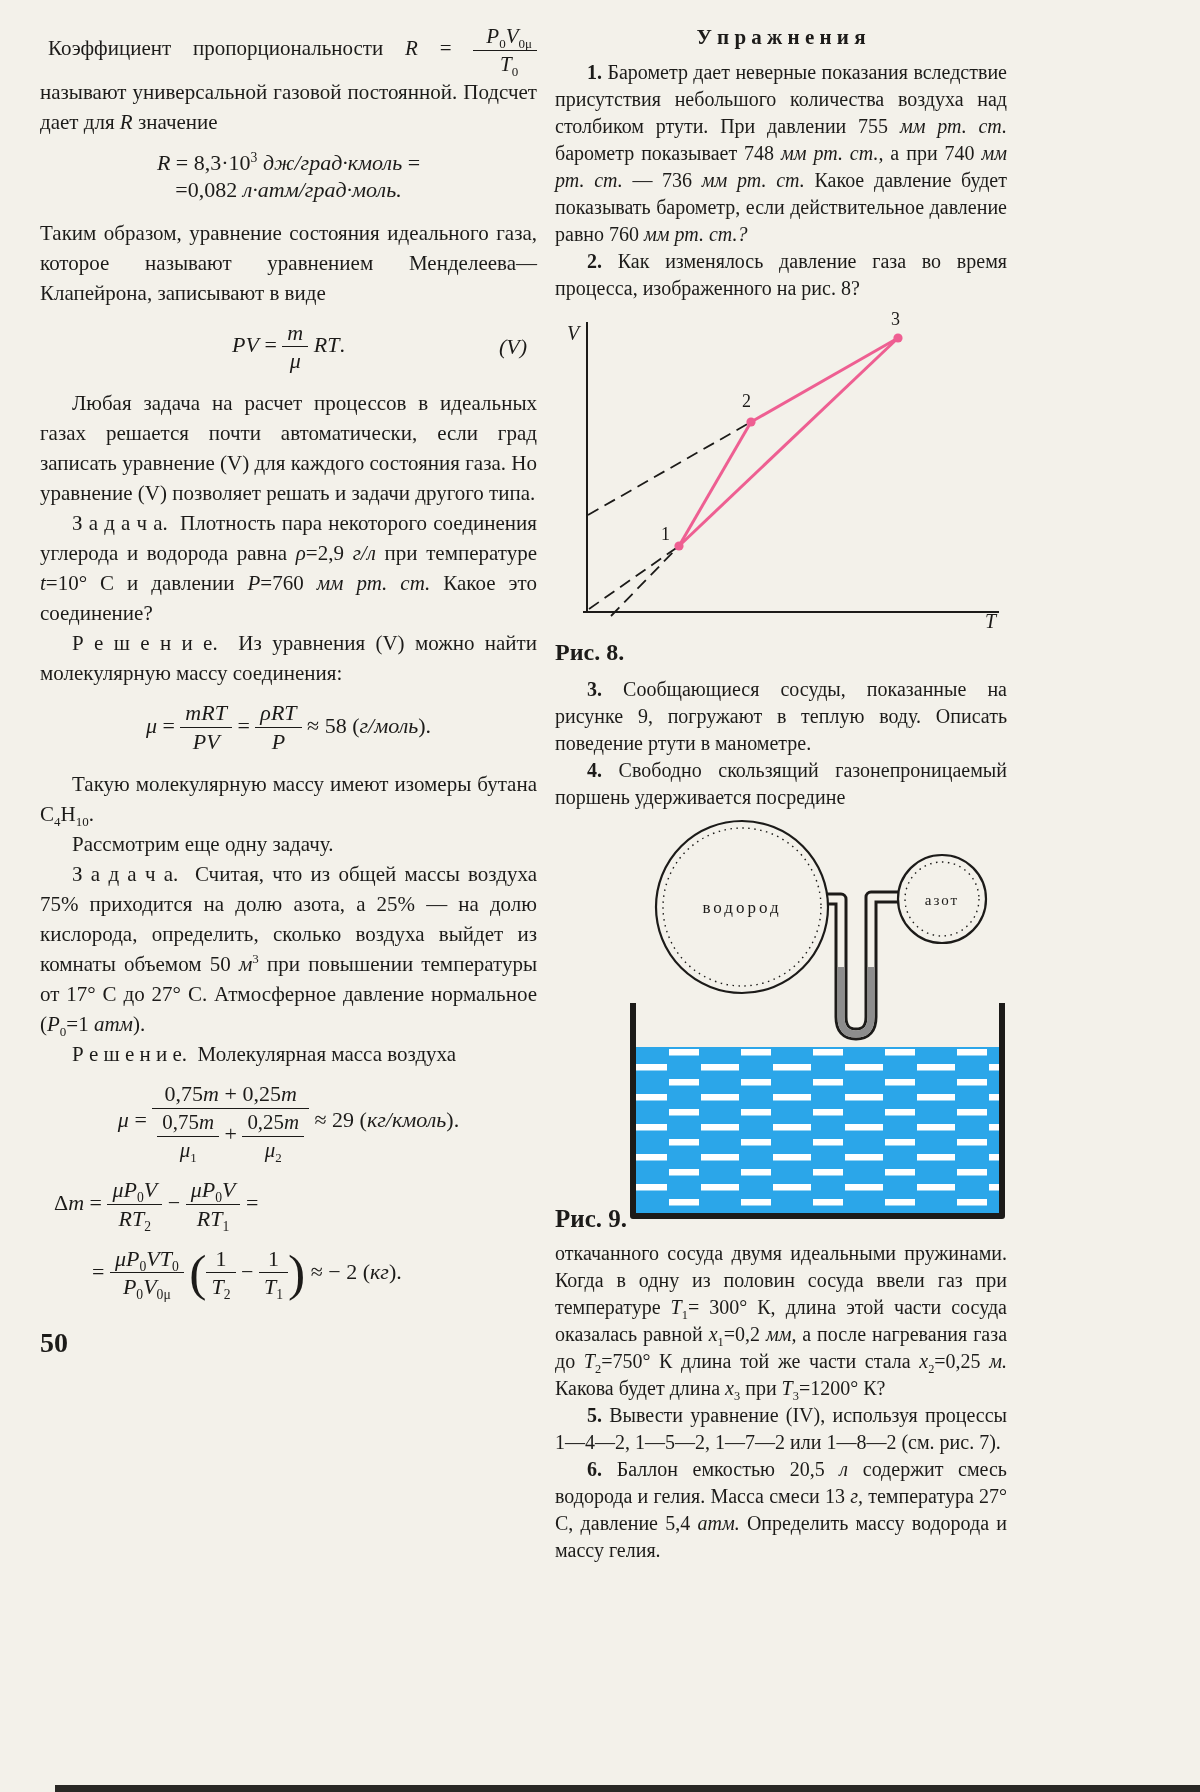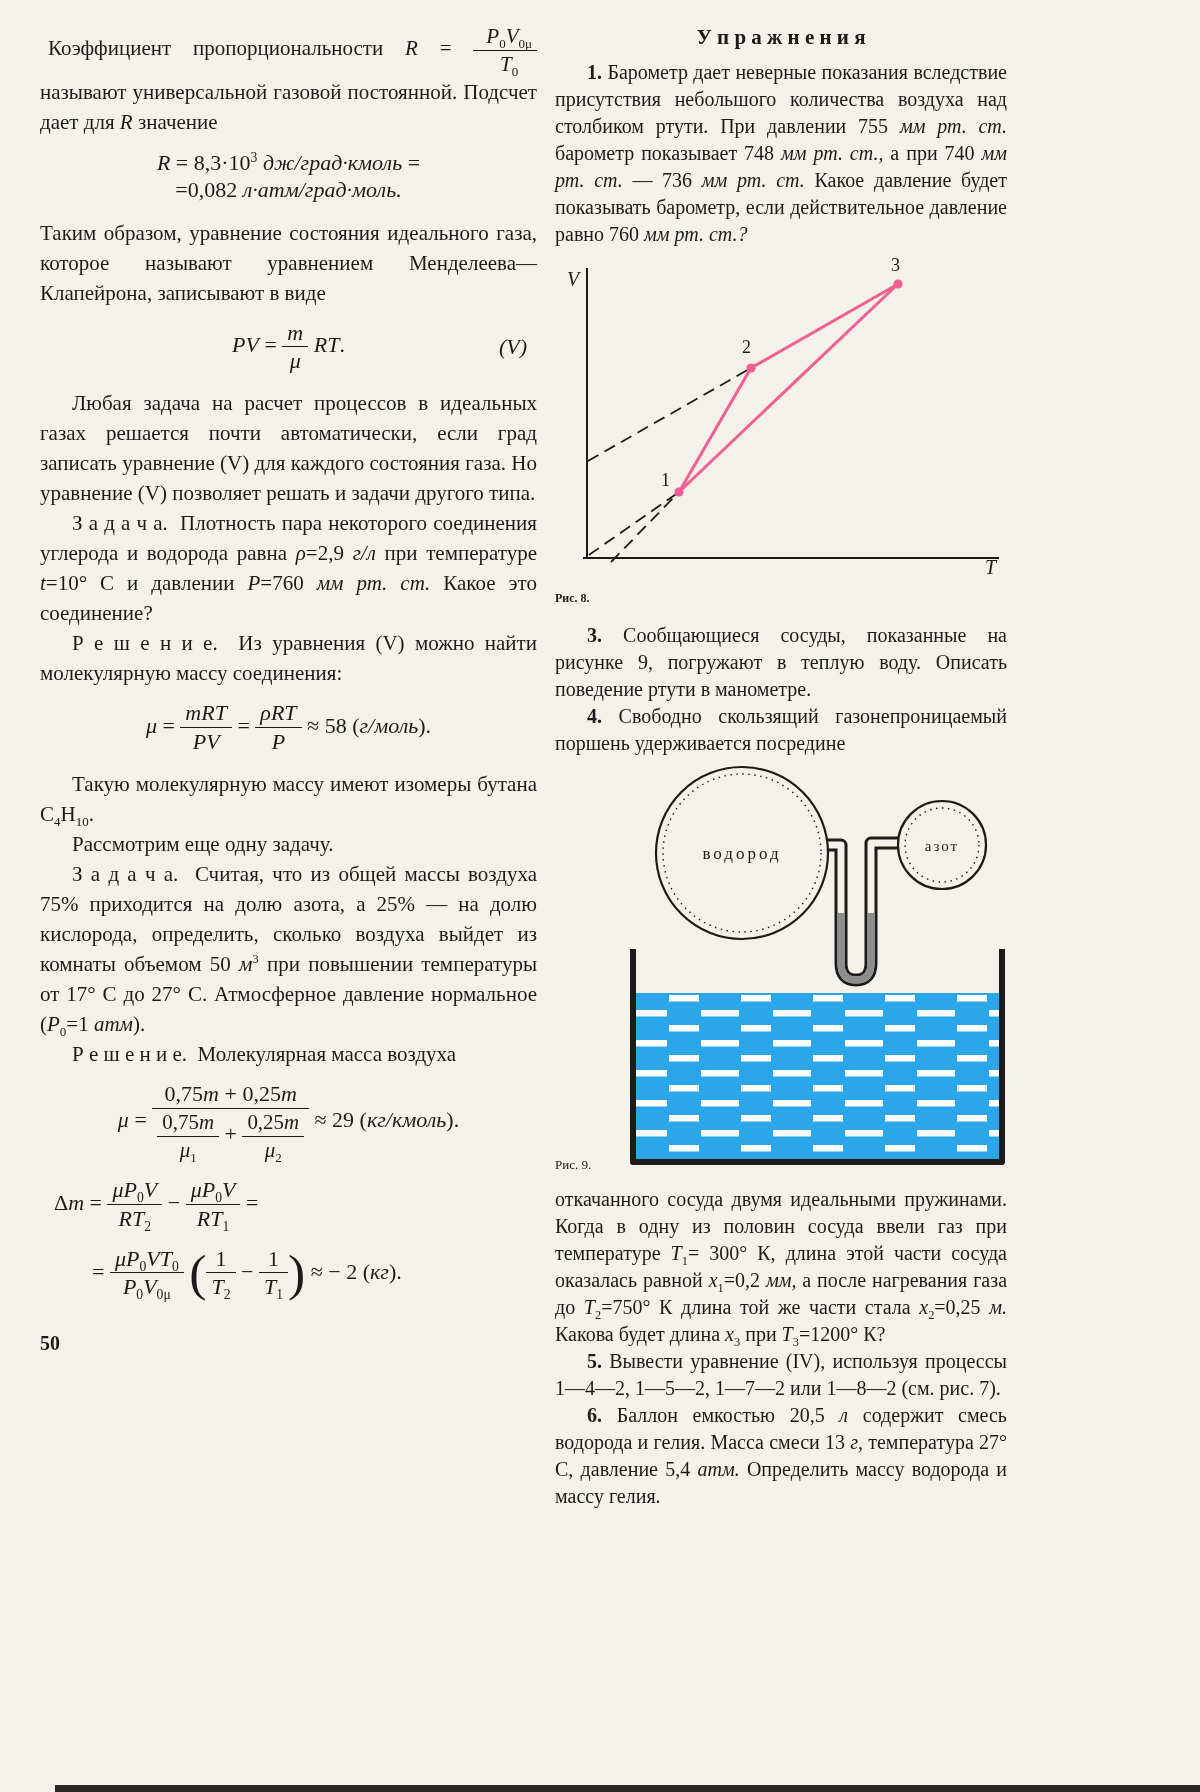--- a/index.html
+++ b/index.html
@@ -28,44 +28,44 @@
   .frac { display:inline-block; vertical-align:middle; text-align:center; line-height:1.18; }
   .frac > .num { display:block; border-bottom:1.7px solid var(--ink,#1c1b19); padding:0 5px 1px; }
   .frac > .den { display:block; padding:1px 5px 0; }
   .frac .frac { font-size:0.95em; }
   .eqnum { position:absolute; right:10px; top:50%; transform:translateY(-50%); font-style:italic; }
   .bigparen { font-size:235%; vertical-align:middle; line-height:0; font-weight:normal; }
 
   h2.exercises { text-align:center; font-weight:bold; font-size:21px; line-height:27px; margin-bottom:8px; }
 
   figure { margin:8px 0 2px; }
-  .figcap { font-weight:bold; font-size:12px; margin:0 0 10px; }
+  .figcap { font-weight:bold; font-size:24px; margin:0 0 10px; }
   .fig9wrap { position:relative; }
-  .fig9cap { position:absolute; left:0; bottom:6px; font-weight:normal; font-size:13px; }
+  .fig9cap { position:absolute; left:0; bottom:6px; font-weight:bold; font-size:25px; }
 
   
   .fig8 .axis line { stroke:var(--ink,#1c1b19); stroke-width:2; }
   .fig8 .dash line { stroke:var(--ink,#1c1b19); stroke-width:1.8; stroke-dasharray:12 7; fill:none; }
   .fig8 .pink line { stroke:var(--pink,#ee5f92); stroke-width:3; }
   .fig8 .pink circle { fill:var(--pink,#ee5f92); }
   .fig8 text { font-family:"Liberation Serif", serif; fill:var(--ink,#1c1b19); }
   .fig8 .axis-label { font-size:20px; font-style:italic; }
   .fig8 .pt-label { font-size:18px; }
 
   
   .fig9 .tube-outer { fill:none; stroke:var(--ink,#1c1b19); stroke-width:13; stroke-linejoin:round; }
   .fig9 .tube-inner { fill:none; stroke:var(--paper,#f3f1ea); stroke-width:7; stroke-linejoin:round; }
   .fig9 .mercury    { fill:none; stroke:#8d8d8d; stroke-width:7; stroke-linejoin:round; }
   .fig9 .vessel  { fill:var(--paper,#f3f1ea); stroke:var(--ink,#1c1b19); stroke-width:2.2; }
   .fig9 .stipple { fill:none; stroke:var(--ink,#1c1b19); stroke-width:1.4; stroke-dasharray:1.5 4.5; }
   .fig9 .beaker  { fill:none; stroke:var(--ink,#1c1b19); stroke-width:6; stroke-linejoin:round; }
   .fig9 .vlabel  { font-family:"Liberation Serif", serif; fill:var(--ink,#1c1b19); font-size:17px; letter-spacing:3px; text-anchor:middle; }
   .fig9 .vlabel.small { font-size:15px; letter-spacing:2px; }
 
-  .pagenum { font-weight:bold; font-size:20px; margin-top:28px; }
+  .pagenum { font-weight:bold; font-size:28px; margin-top:28px; }
   .scan-edge { position:absolute; left:55px; right:0; bottom:0; height:7px; background:#292825; }
 </style>
 </head>
 <body>
 
 <div class="page">
 
   <div class="col-left">
     <p class="first"><span>Коэффициент пропорциональности </span><span class="it">R</span><span> = </span><span class="frac"><span class="num"><span class="it">P</span><sub>0</sub><span class="it">V</span><sub>0μ</sub></span><span class="den"><span class="it">T</span><sub>0</sub></span></span><span> называют универсальной газовой постоянной. Подсчет дает для </span><span class="it">R</span><span> значение</span></p>
 
@@ -95,20 +95,21 @@
     <div class="formula lft"><span>Δ</span><span class="it">m</span><span> = </span><span class="frac"><span class="num"><span class="it">μP</span><sub>0</sub><span class="it">V</span></span><span class="den"><span class="it">RT</span><sub>2</sub></span></span><span> − </span><span class="frac"><span class="num"><span class="it">μP</span><sub>0</sub><span class="it">V</span></span><span class="den"><span class="it">RT</span><sub>1</sub></span></span><span> =</span></div>
     <div class="formula lft2"><span>= </span><span class="frac"><span class="num"><span class="it">μP</span><sub>0</sub><span class="it">VT</span><sub>0</sub></span><span class="den"><span class="it">P</span><sub>0</sub><span class="it">V</span><sub>0μ</sub></span></span><span> </span><span class="bigparen">(</span><span class="frac"><span class="num"><span>1</span></span><span class="den"><span class="it">T</span><sub>2</sub></span></span><span> − </span><span class="frac"><span class="num"><span>1</span></span><span class="den"><span class="it">T</span><sub>1</sub></span></span><span class="bigparen">)</span><span> ≈ − 2 (</span><span class="it">кг</span><span>).</span></div>
 
     <div class="pagenum">50</div>
   </div>
 
   <div class="col-right">
     <h2 class="exercises">У п р а ж н е н и я</h2>
 
     <p class="ind"><span class="bd">1.</span><span> Барометр дает неверные показания вследствие присутствия небольшого количества воздуха над столбиком ртути. При давлении 755 </span><span class="it">мм рт. ст.</span><span> барометр показывает 748 </span><span class="it">мм рт. ст.,</span><span> а при 740 </span><span class="it">мм рт. ст.</span><span> — 736 </span><span class="it">мм рт. ст.</span><span> Какое давление будет показывать барометр, если действительное давление равно 760 </span><span class="it">мм рт. ст.?</span></p>
+    <p class="ind"><span class="bd">2.</span><span> Как изменялось давление газа во время процесса, изображенного на рис. 8?</span></p>
 
     <figure class="fig8">
       <svg viewBox="0 0 452 320" width="452" height="320">
         <g class="axis">
           <line x1="32" y1="302" x2="32" y2="12"></line>
           <line x1="28" y1="302" x2="444" y2="302"></line>
         </g>
         <g class="dash">
           <line x1="33" y1="205" x2="196" y2="112"></line>
           <line x1="34" y1="299" x2="124" y2="236"></line>

